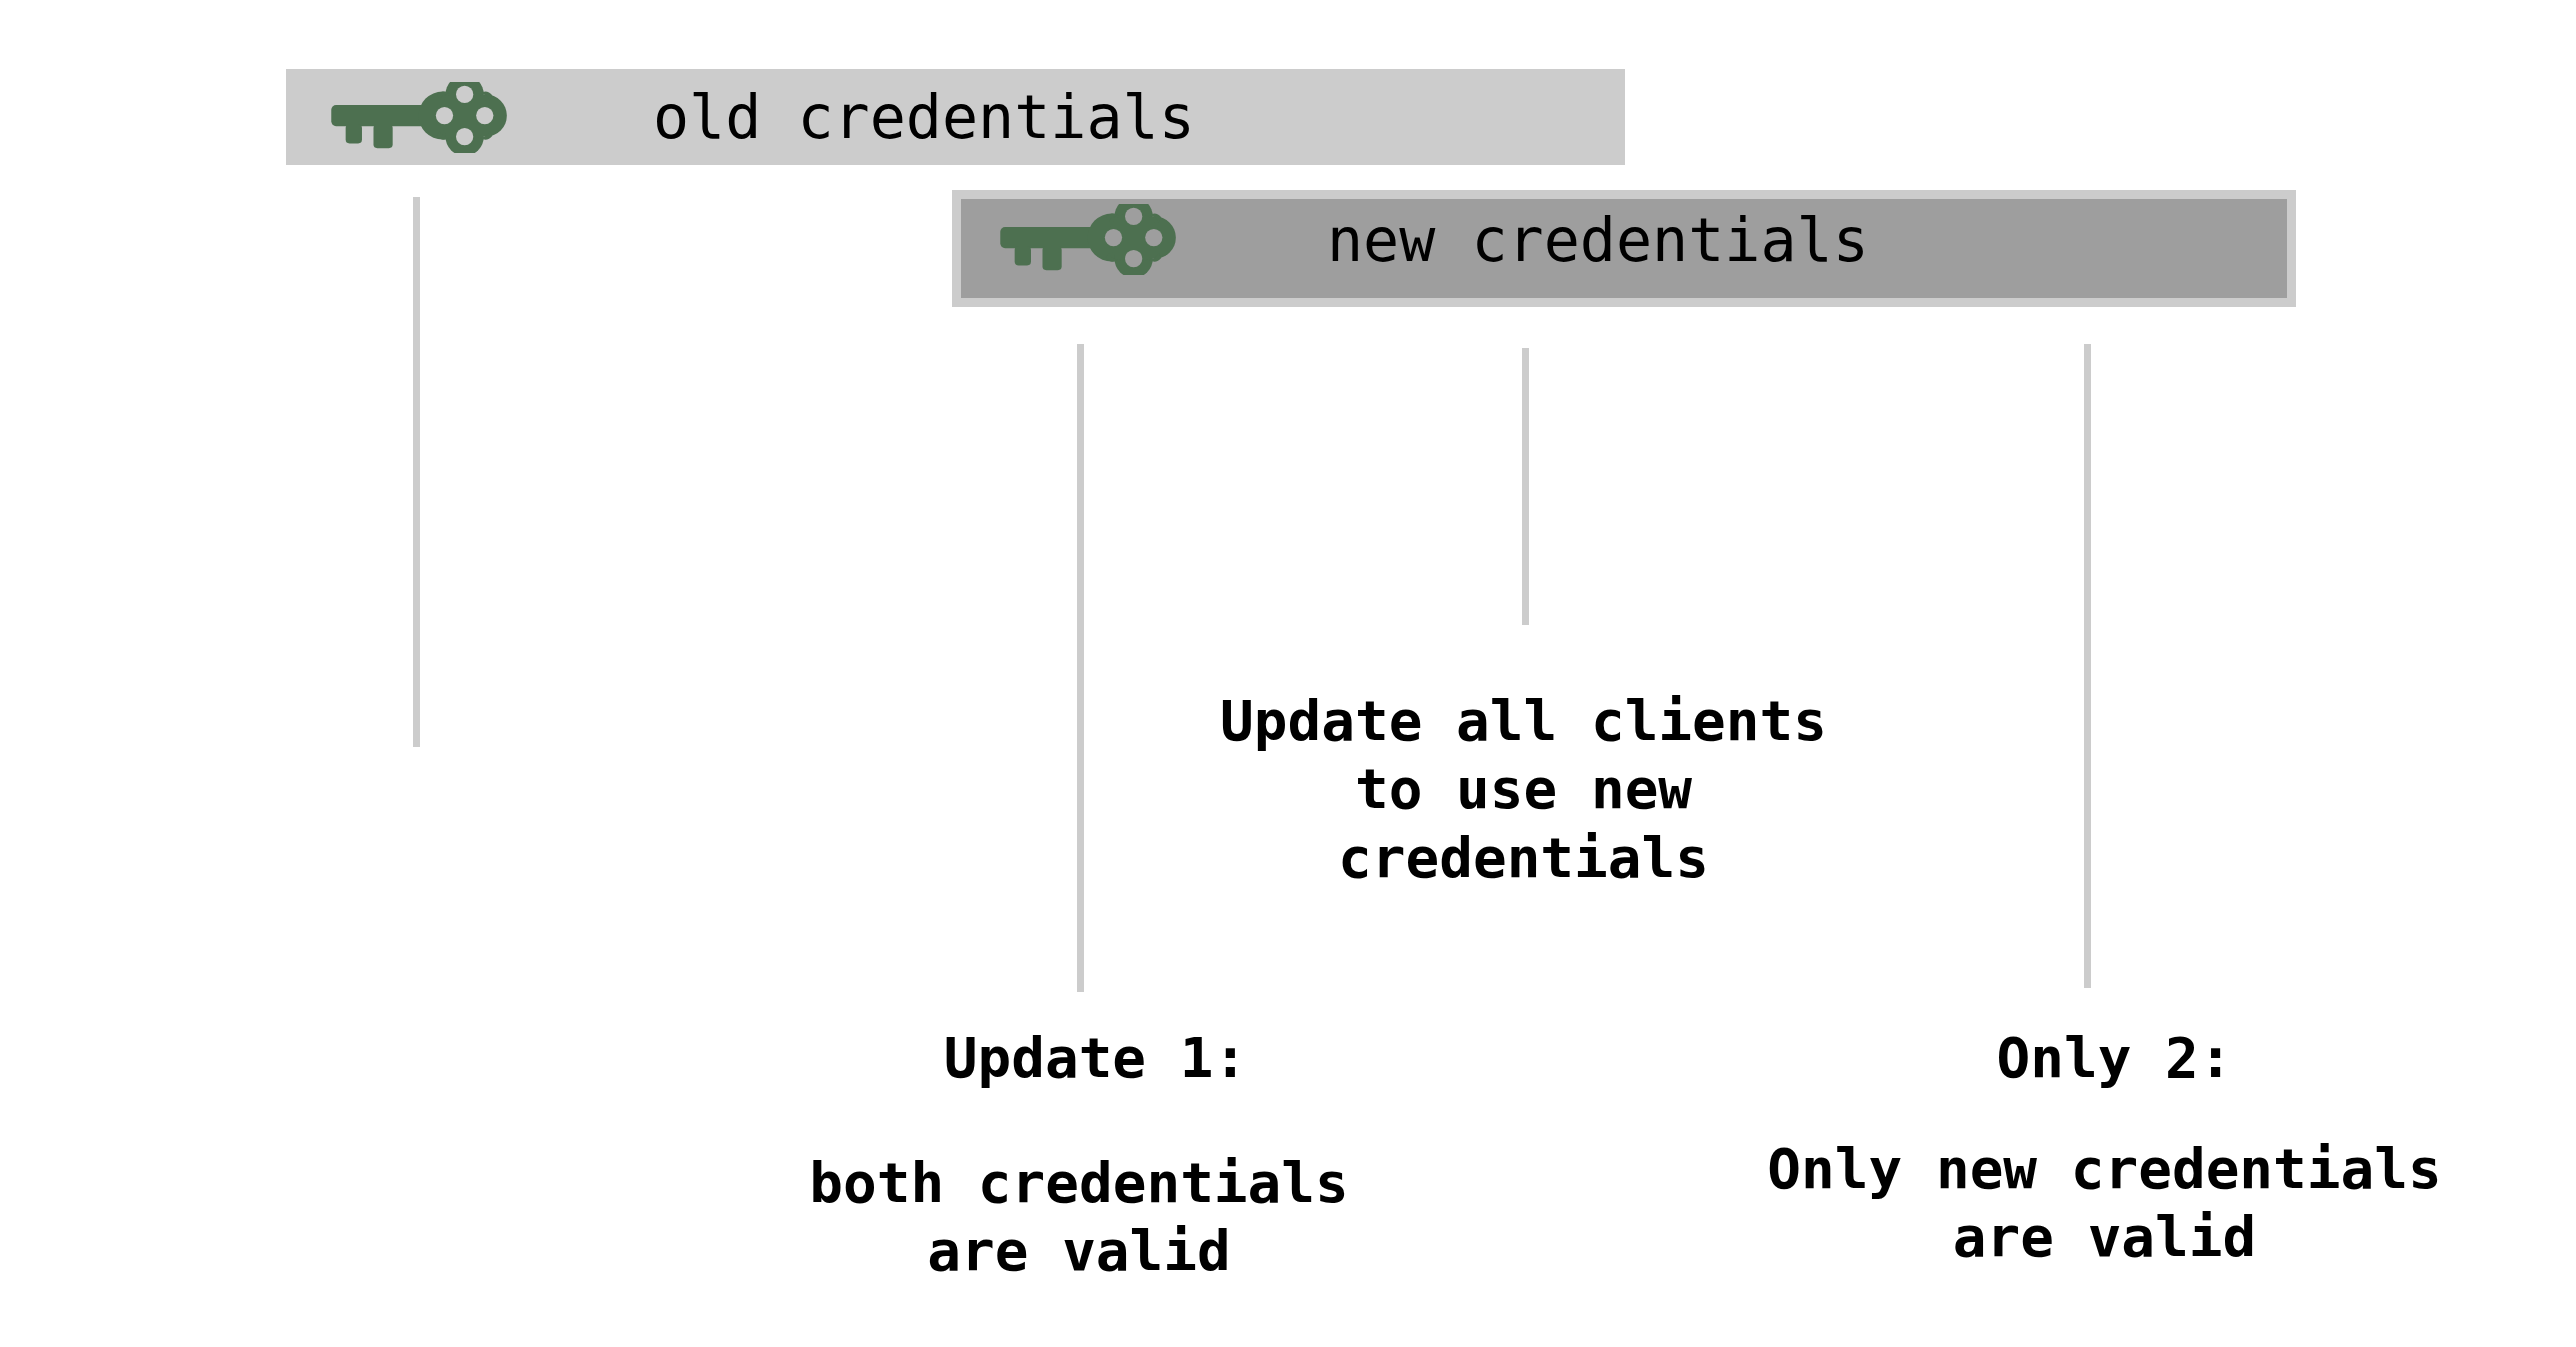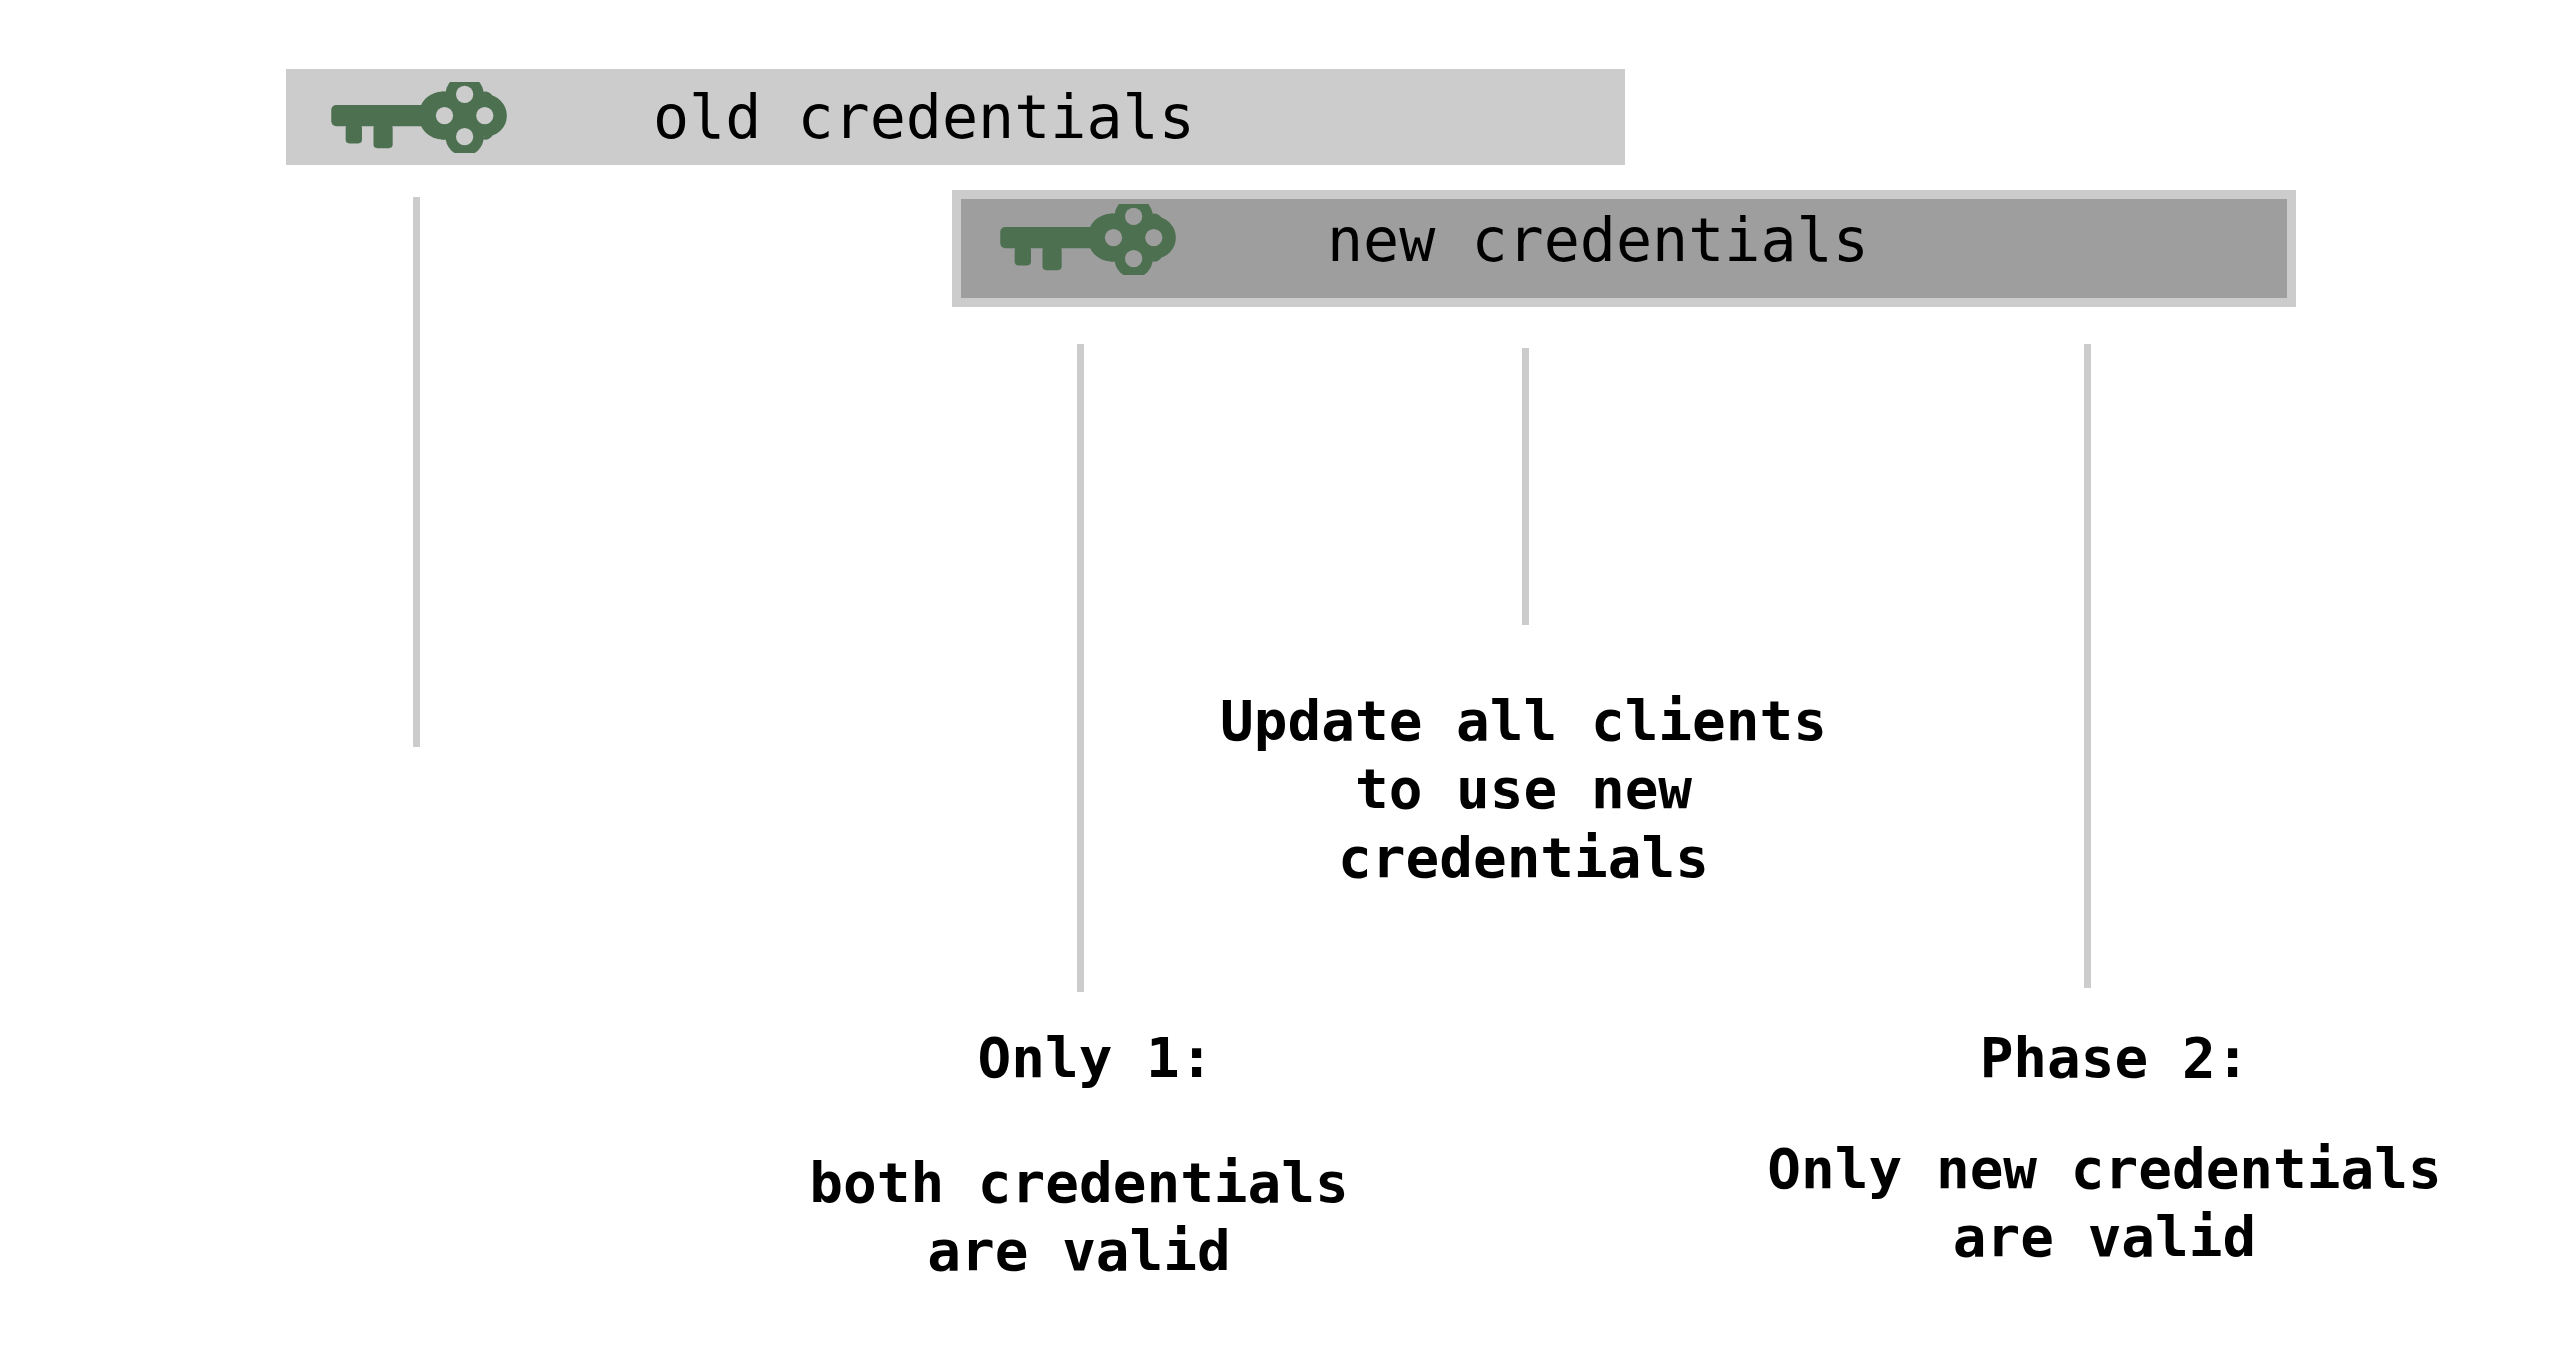--- a/index.html
+++ b/index.html
@@ -194,24 +194,24 @@
   <div class="vrule" id="rule-not-started"></div>
   <div class="vrule" id="rule-phase1"></div>
   <div class="vrule" id="rule-middle"></div>
   <div class="vrule" id="rule-phase2"></div>
 
 
   <div class="text-block text-center" id="label-update-clients">Update all clients
 to use new
 credentials</div>
 
-  <div class="text-block text-center" id="label-phase1-title">Only 1:</div>
+  <div class="text-block text-center" id="label-phase1-title">Update 1:</div>
 
   <div class="text-block text-center" id="label-phase1-detail">both credentials
 are valid</div>
 
-  <div class="text-block text-center" id="label-phase2-title">Phase 2:</div>
+  <div class="text-block text-center" id="label-phase2-title">Only 2:</div>
 
   <div class="text-block text-center" id="label-phase2-detail">Only new credentials
 are valid</div>
 
 </div>
 
 
 </body></html>

